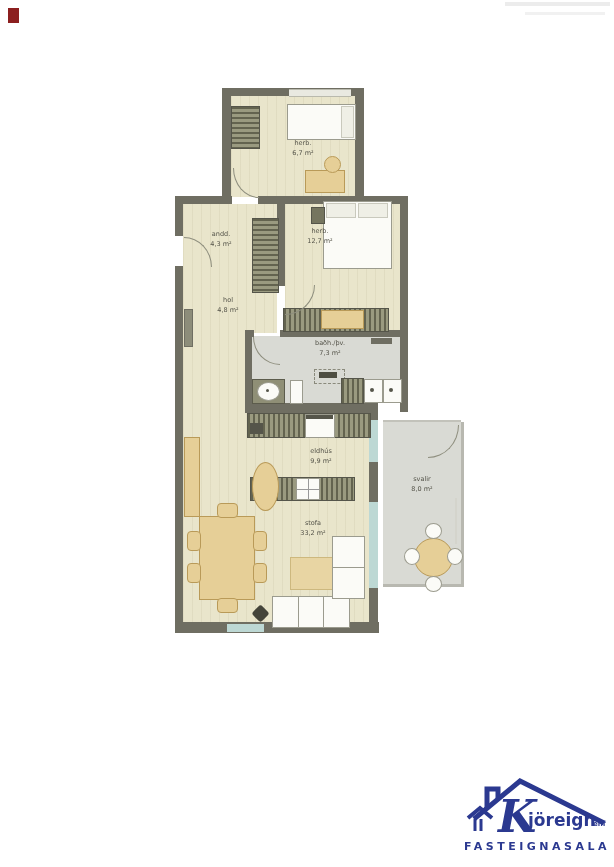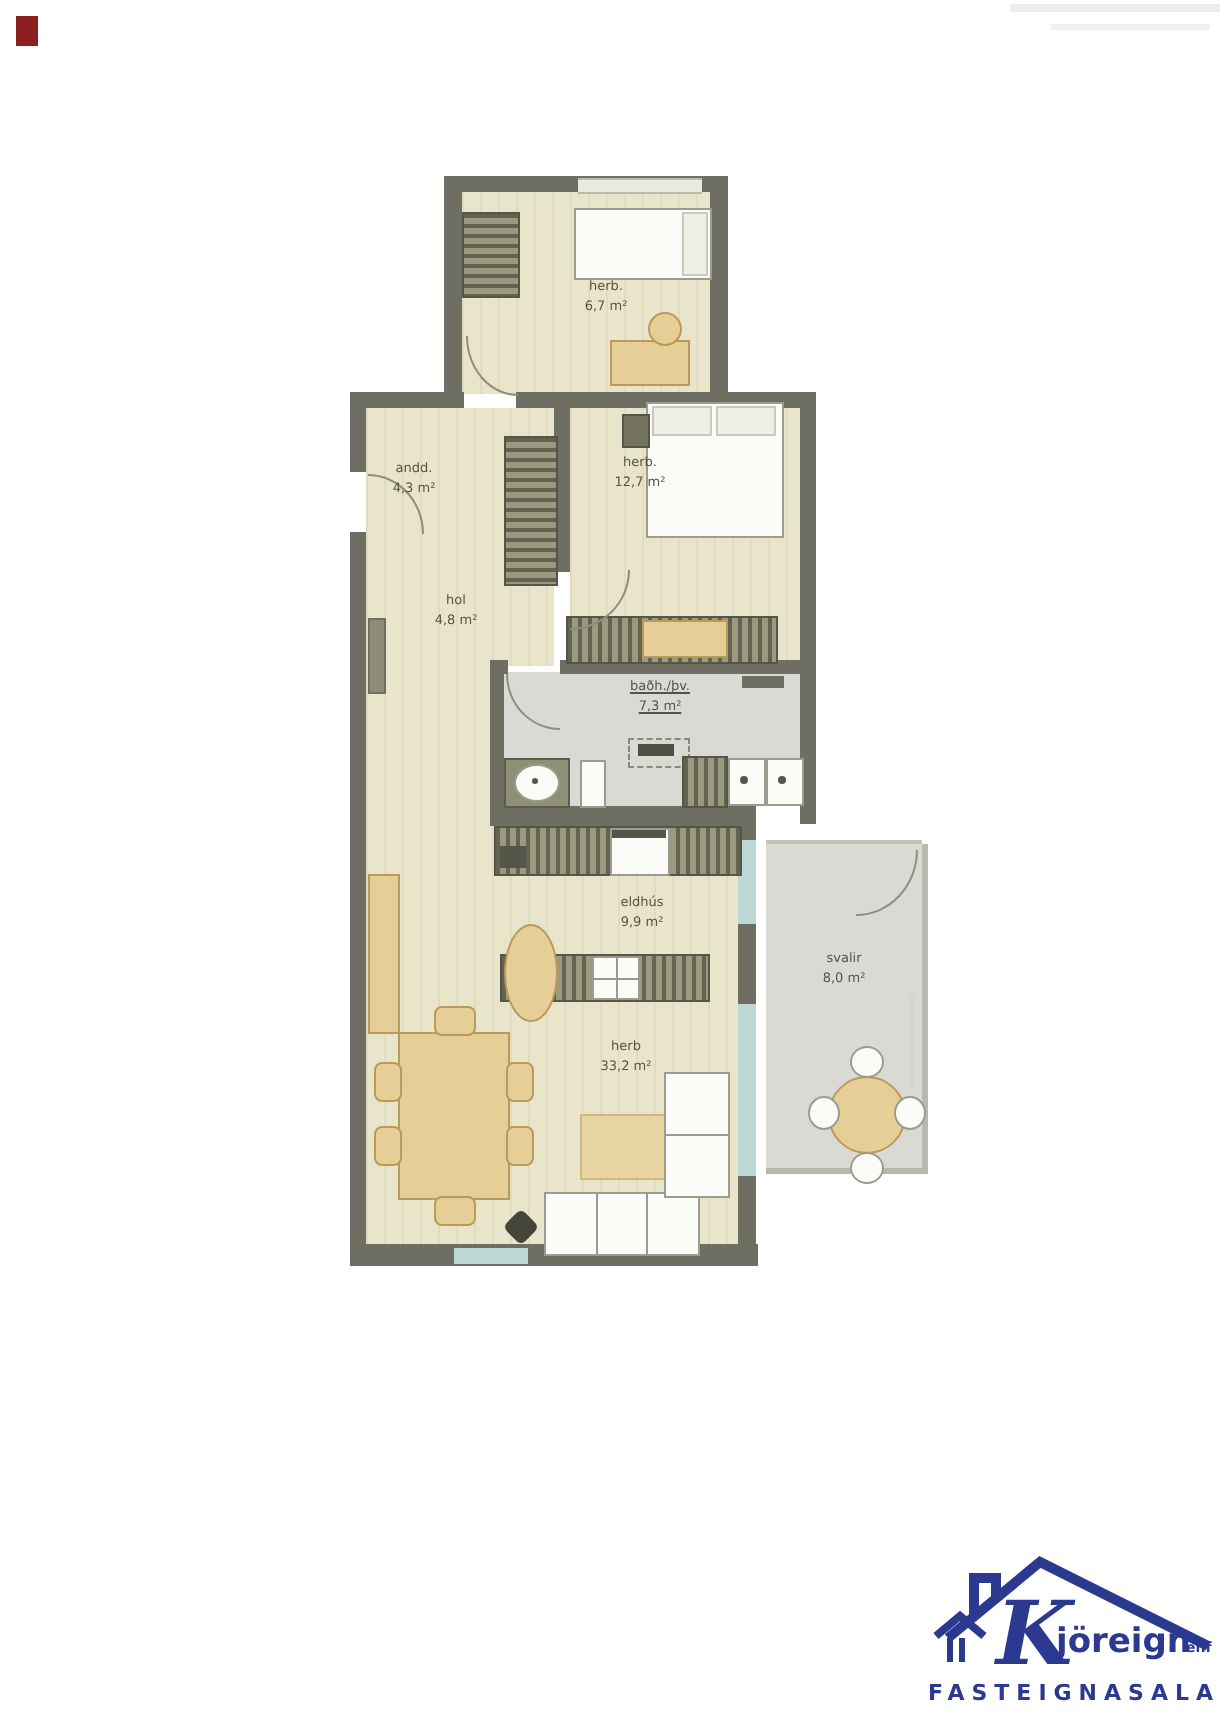--- a/index.html
+++ b/index.html
@@ -150,42 +150,42 @@
   <div class="abs tan chair" style="left:253px;top:563px;width:12px;height:18px;"></div>
   <div class="abs" style="left:290px;top:557px;width:44px;height:31px;background:#e8d5a3;border:1px solid #cdb87e;"></div>
   <div class="abs whitef sofaH" style="left:272px;top:596px;width:76px;height:30px;"></div>
   <div class="abs whitef sofaV" style="left:332px;top:536px;width:31px;height:61px;"></div>
   <div class="abs" style="left:254px;top:607px;width:13px;height:13px;background:#44443a;border-radius:3px;transform:rotate(45deg);"></div>
 
   <div class="rlabel" style="left:280px;top:138px;width:46px;">
     <span>herb.</span>
     <span>6,7 m²</span>
   </div>
-  <div class="rlabel" style="left:184px;top:229px;width:46px;">
+  <div class="rlabel" style="left:198px;top:229px;width:46px;">
     <span>andd.</span>
     <span>4,3 m²</span>
   </div>
   <div class="rlabel" style="left:295px;top:226px;width:50px;">
     <span>herb.</span>
     <span>12,7 m²</span>
   </div>
   <div class="rlabel" style="left:205px;top:295px;width:46px;">
     <span>hol</span>
     <span>4,8 m²</span>
   </div>
-  <div class="rlabel" style="left:300px;top:338px;width:60px;text-decoration:underline;">
+  <div class="rlabel" style="left:300px;top:338px;width:60px;">
     <span>baðh./þv.</span>
     <span>7,3 m²</span>
   </div>
   <div class="rlabel" style="left:298px;top:446px;width:46px;">
     <span>eldhús</span>
     <span>9,9 m²</span>
   </div>
   <div class="rlabel" style="left:288px;top:518px;width:50px;">
-    <span>herb</span>
+    <span>stofa</span>
     <span>33,2 m²</span>
   </div>
   <div class="rlabel" style="left:399px;top:474px;width:46px;">
     <span>svalir</span>
     <span>8,0 m²</span>
   </div>
 
   <div class="logo">
     <svg width="150" height="66" viewBox="0 0 150 66">
       <polyline points="12,47 58,9 142,51" fill="none" stroke="#2b3990" stroke-width="5"></polyline>

